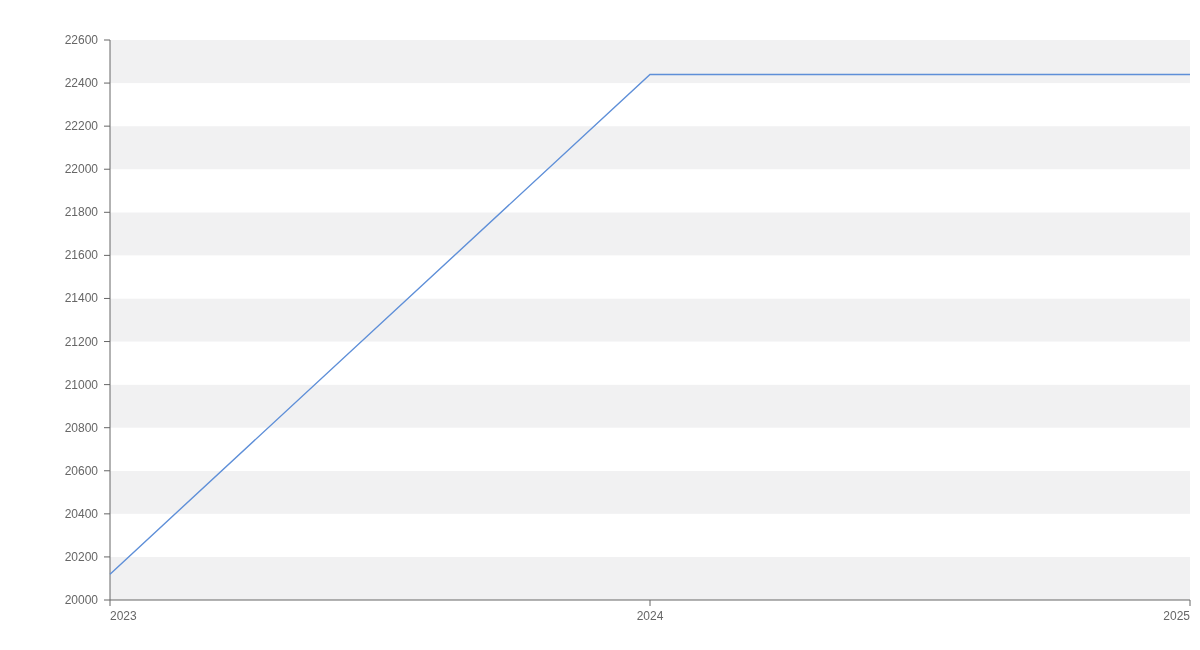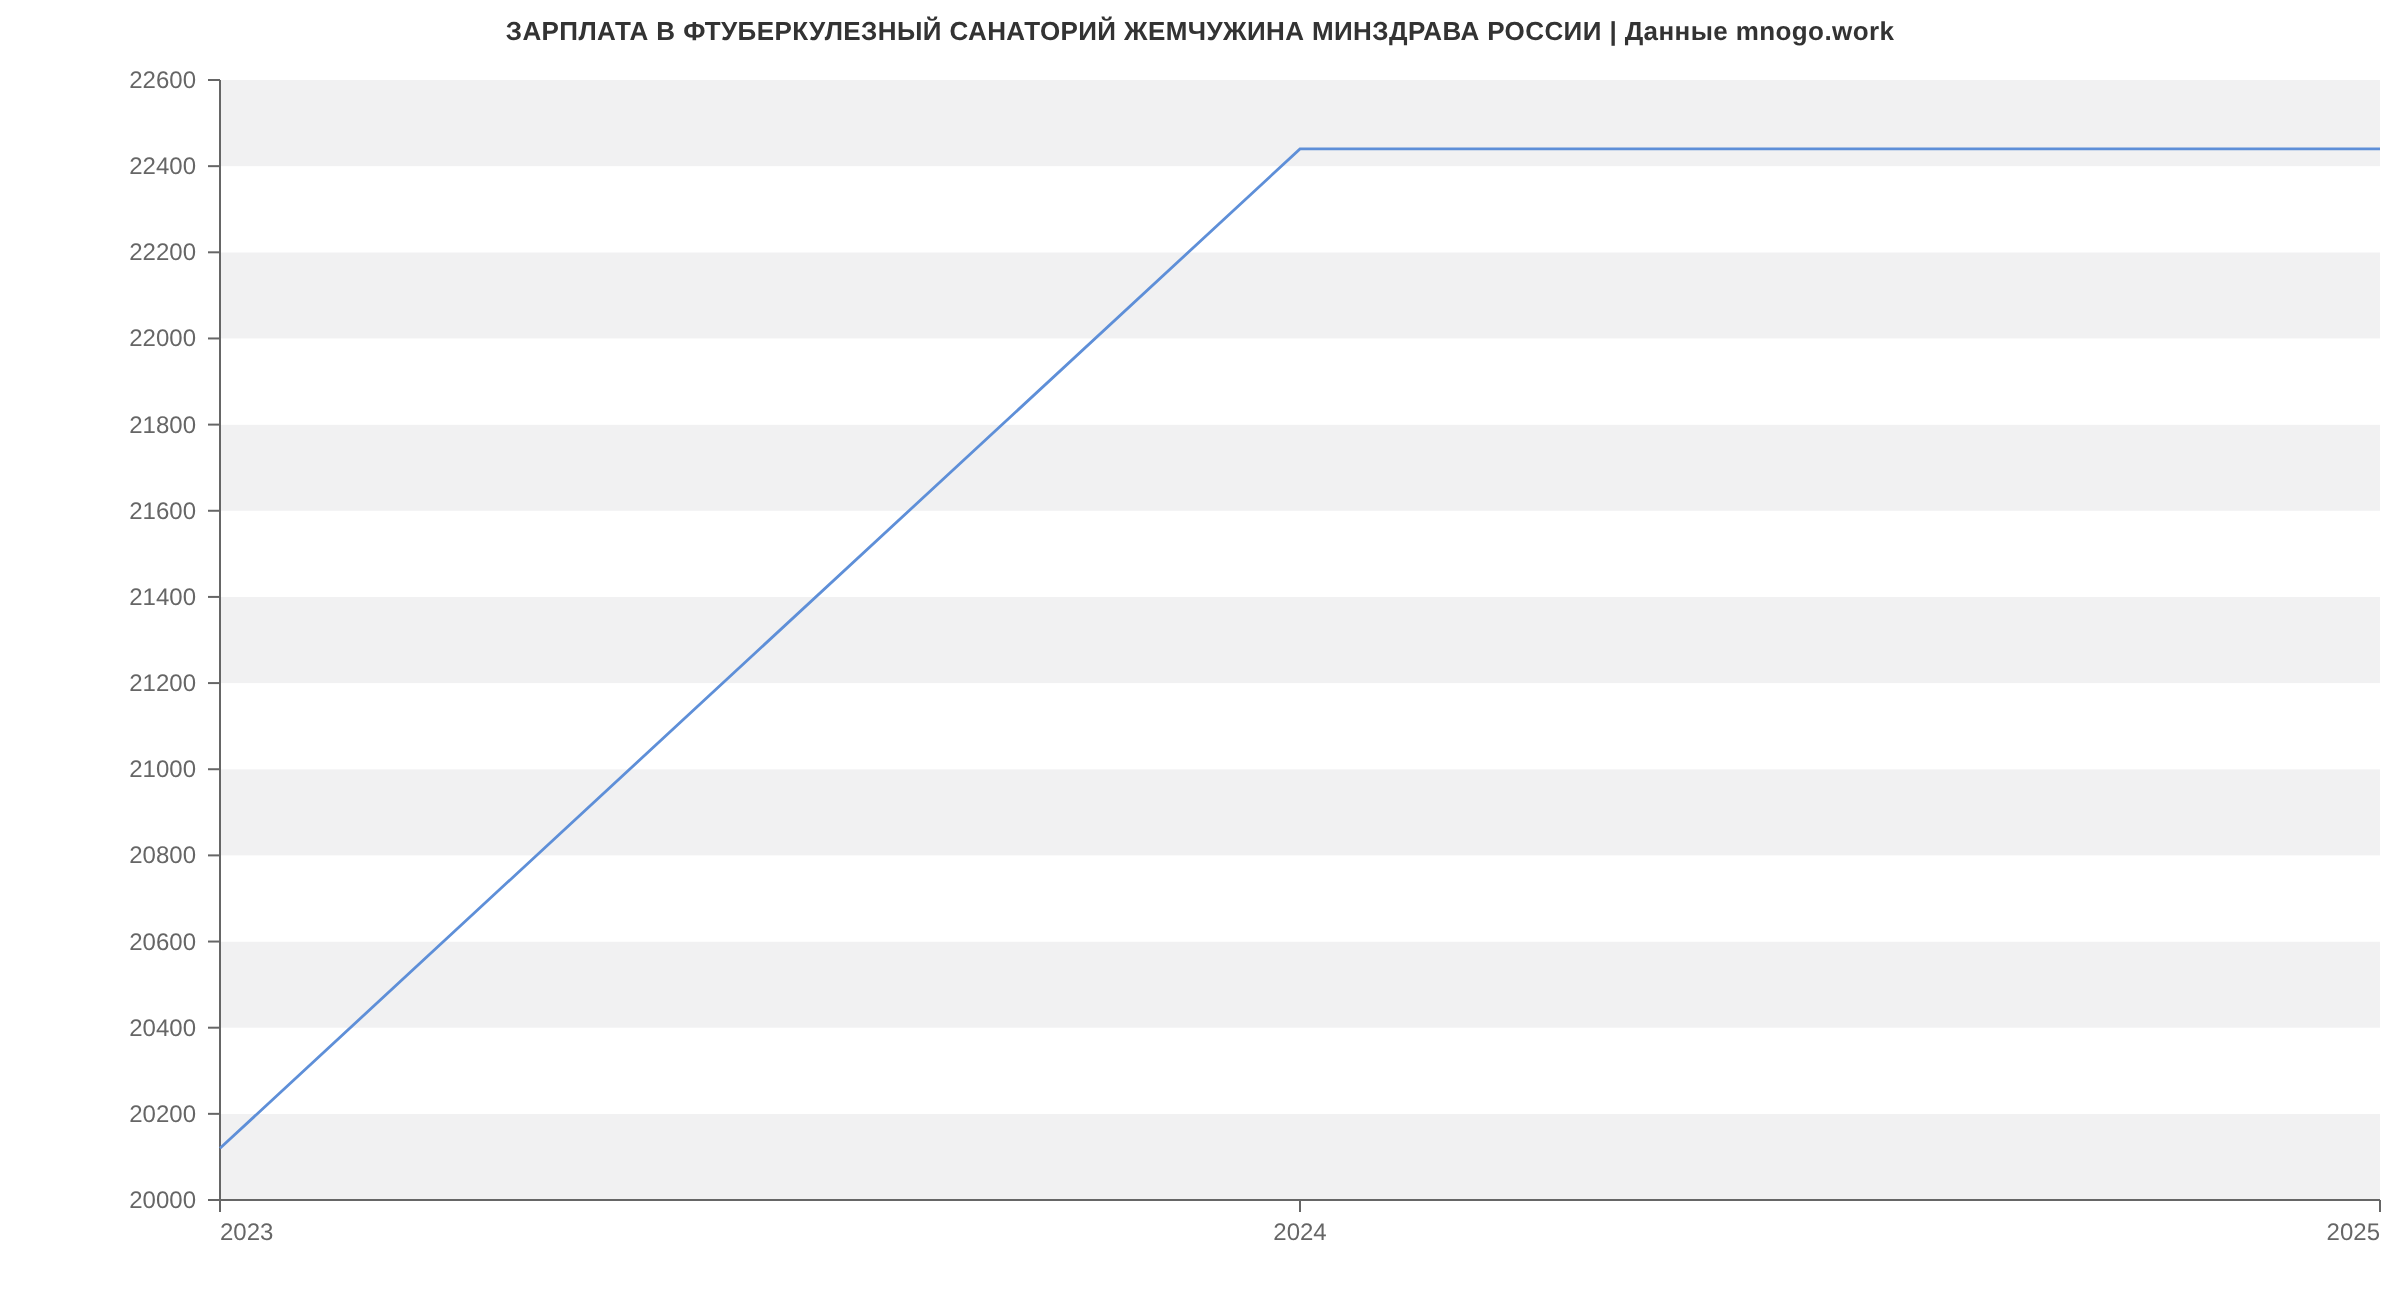--- a/index.html
+++ b/index.html
@@ -36,21 +36,20 @@
   .axis-line { stroke:#666; stroke-width:1; }
   .tick-mark { stroke:#666; stroke-width:1; }
   .stripe-light { fill:#ffffff; }
   .stripe-dark  { fill:#f1f1f2; }
   .data-line { stroke:#5e8fd8; stroke-width:1.4; fill:none; }
 </style>
 </head>
 <body>
 
 <div class="chart-wrap">
-  <div class="title">ЗАРПЛАТА В ФТУБЕРКУЛЕЗНЫЙ САНАТОРИЙ ЖЕМЧУЖИНА МИНЗДРАВА РОССИИ | Данные mnogo.work</div>
 
   <div class="plot-area">
     <svg id="chartsvg" width="1150" height="600" viewBox="-60 -5 1150 600" style="margin-left: -60px; margin-top: -5px;">
         <rect x="0" y="516.9230769230769" width="1080" height="43.076923076923094" class="stripe-dark"></rect>
         <rect x="0" y="473.8461538461538" width="1080" height="43.076923076923094" class="stripe-light"></rect>
         <rect x="0" y="430.7692307692308" width="1080" height="43.07692307692304" class="stripe-dark"></rect>
         <rect x="0" y="387.6923076923077" width="1080" height="43.076923076923094" class="stripe-light"></rect>
         <rect x="0" y="344.61538461538464" width="1080" height="43.07692307692304" class="stripe-dark"></rect>
         <rect x="0" y="301.53846153846155" width="1080" height="43.076923076923094" class="stripe-light"></rect>
         <rect x="0" y="258.46153846153845" width="1080" height="43.076923076923094" class="stripe-dark"></rect>

